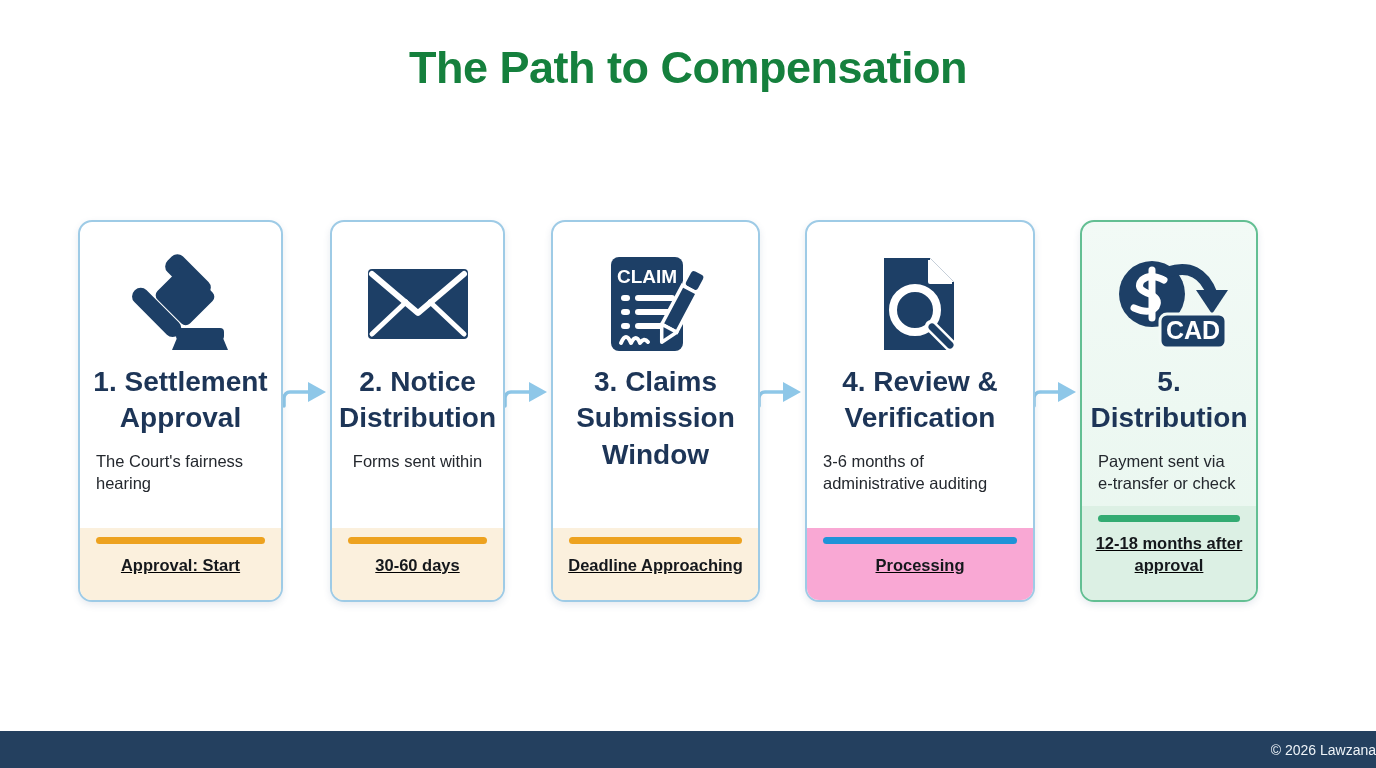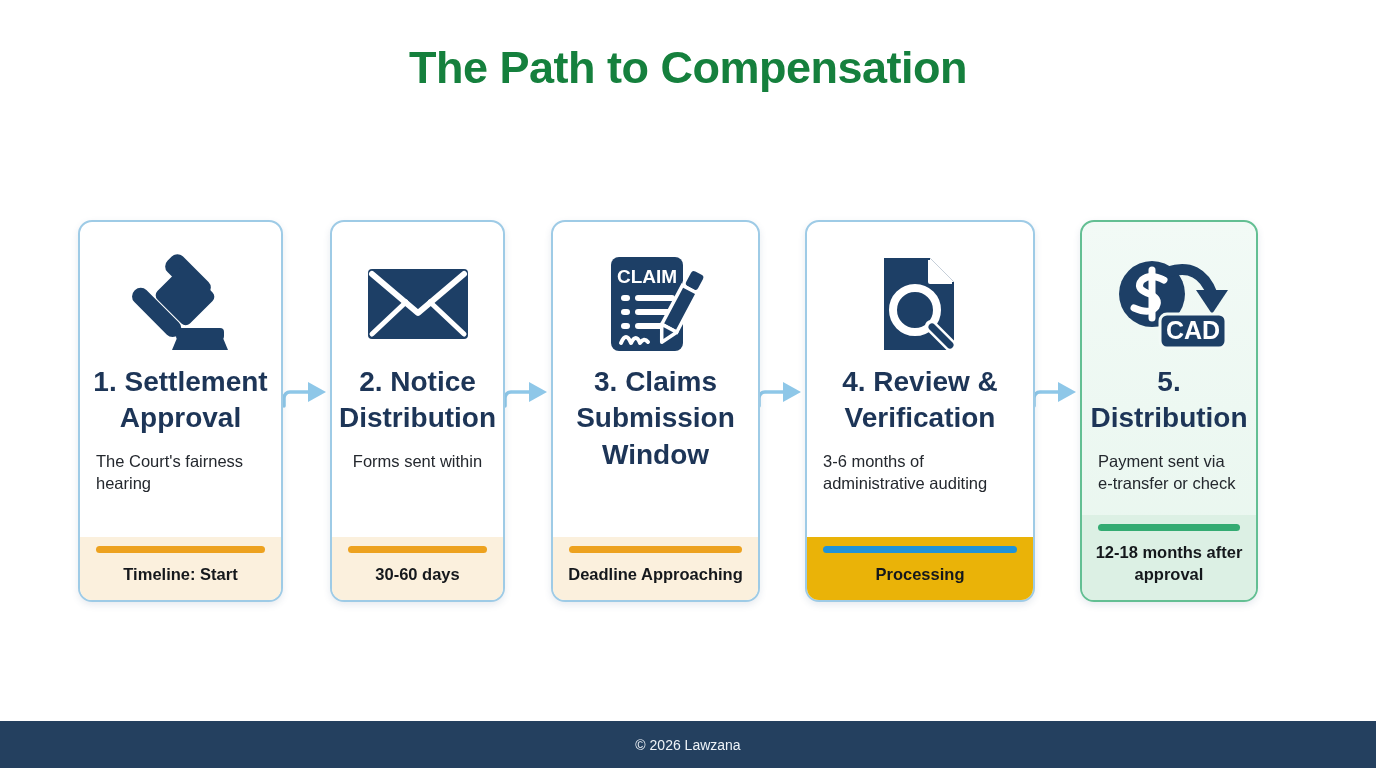--- a/index.html
+++ b/index.html
@@ -100,25 +100,26 @@
     line-height: 1.33;
     color: #24282e;
     text-align: left;
     margin-top: 14px;
     padding: 0 4px;
   }
 
   
   .card-footer {
     flex: 0 0 auto;
-    padding: 0 0 14px 0;
+    padding: 0 0 23px 0;
     background: #fbf0dd;
     position: relative;
-  }
-  .card-footer.blue   { background: #eab308; }
+    text-decoration: underline;
+  }
+  .card-footer.blue   { background: #f9a8d4; }
   .card-footer.green  { background: #dcf0e4; }
 
   .accent-bar {
     height: 7px;
     border-radius: 4px;
     background: #eda21f;
     margin: 9px 16px 11px 16px;
   }
   .accent-bar.blue  { background: #1f93d8; }
   .accent-bar.green { background: #33ab72; }
@@ -142,25 +143,25 @@
     z-index: 1;
     pointer-events: none;
   }
 
   
   .footer-bar {
     position: absolute;
     left: 0;
     bottom: 0;
     width: 100%;
-    height: 47px;
+    height: 37px;
     background: #24405f;
     display: flex;
     align-items: center;
-    justify-content: center;
+    justify-content: flex-end;
   }
   .footer-bar span {
     font-size: 14px;
     color: #eef3f8;
   }
 </style>
 </head>
 <body>
 
 <div id="stage">
@@ -181,21 +182,21 @@
                 <path d="M50 96 h56 l-5-12 h-46 z"></path>
                 <rect x="54" y="74" width="48" height="12" rx="4"></rect>
               </g>
             </svg>
           </div>
           <div class="card-title">1. Settlement Approval</div>
           <div class="card-desc">The Court's fairness hearing</div>
         </div>
         <div class="card-footer">
           <div class="accent-bar"></div>
-          <div class="footer-label">Timeline: Start</div>
+          <div class="footer-label">Approval: Start</div>
         </div>
       </div>
     </div>
 
     <div class="step-slot slot-2">
       <div class="connector">
         <svg width="50" height="34" viewBox="0 0 50 34" aria-hidden="true">
           <path d="M2 30 v-8 a6 6 0 0 1 6 -6 h18" fill="none" stroke="#8ec7e8" stroke-width="3.5" stroke-linecap="round"></path>
           <path d="M26 6 l18 10 l-18 10 z" fill="#8ec7e8"></path>
         </svg>

